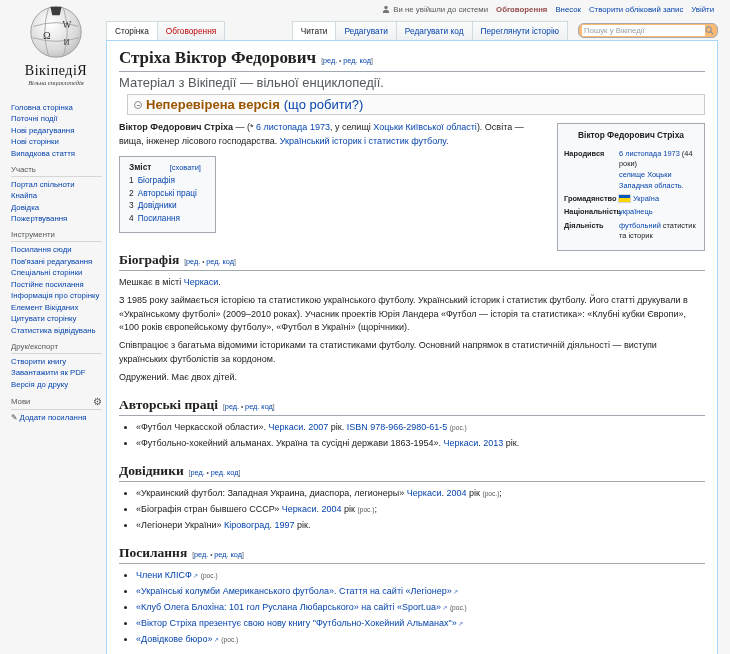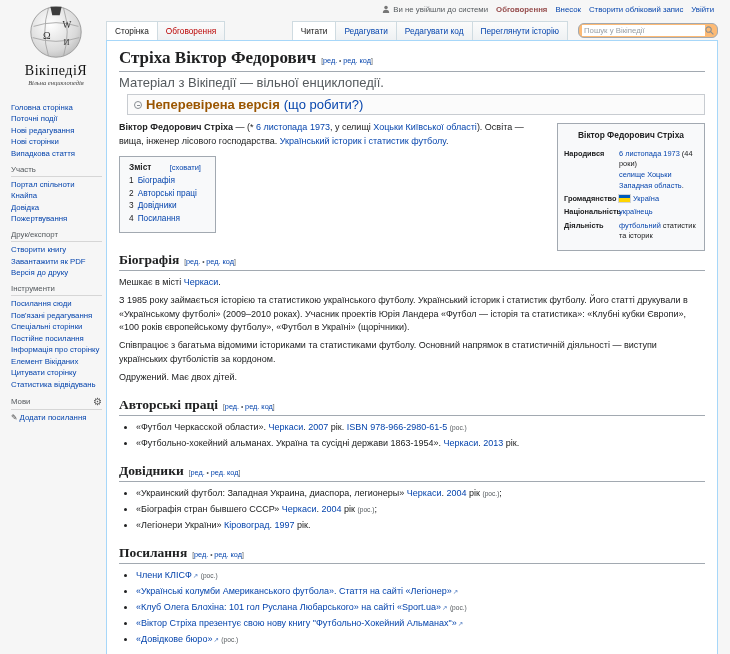--- a/index.html
+++ b/index.html
@@ -124,35 +124,35 @@
         <span class="sb-link">Випадкова стаття</span>
       </div>
       <div class="sb-group">
         <div class="sb-title">Участь</div>
         <span class="sb-link">Портал спільноти</span>
         <span class="sb-link">Кнайпа</span>
         <span class="sb-link">Довідка</span>
         <span class="sb-link">Пожертвування</span>
       </div>
       <div class="sb-group">
-        <div class="sb-title">Друк/експорт</div>
-        <span class="sb-link">Створити книгу</span>
-        <span class="sb-link">Завантажити як PDF</span>
-        <span class="sb-link">Версія до друку</span>
-      </div>
-      <div class="sb-group">
         <div class="sb-title">Інструменти</div>
         <span class="sb-link">Посилання сюди</span>
         <span class="sb-link">Пов'язані редагування</span>
         <span class="sb-link">Спеціальні сторінки</span>
         <span class="sb-link">Постійне посилання</span>
         <span class="sb-link">Інформація про сторінку</span>
         <span class="sb-link">Елемент Вікіданих</span>
         <span class="sb-link">Цитувати сторінку</span>
         <span class="sb-link">Статистика відвідувань</span>
+      </div>
+      <div class="sb-group">
+        <div class="sb-title">Друк/експорт</div>
+        <span class="sb-link">Створити книгу</span>
+        <span class="sb-link">Завантажити як PDF</span>
+        <span class="sb-link">Версія до друку</span>
       </div>
       <div class="sb-group">
         <div class="sb-title langs-head">Мови<span class="gear">⚙</span></div>
         <div class="add-lang"><span class="pencil">✎</span>Додати посилання</div>
       </div>
     </nav>
 
   <div class="main">
 
     <div class="personal-bar">

